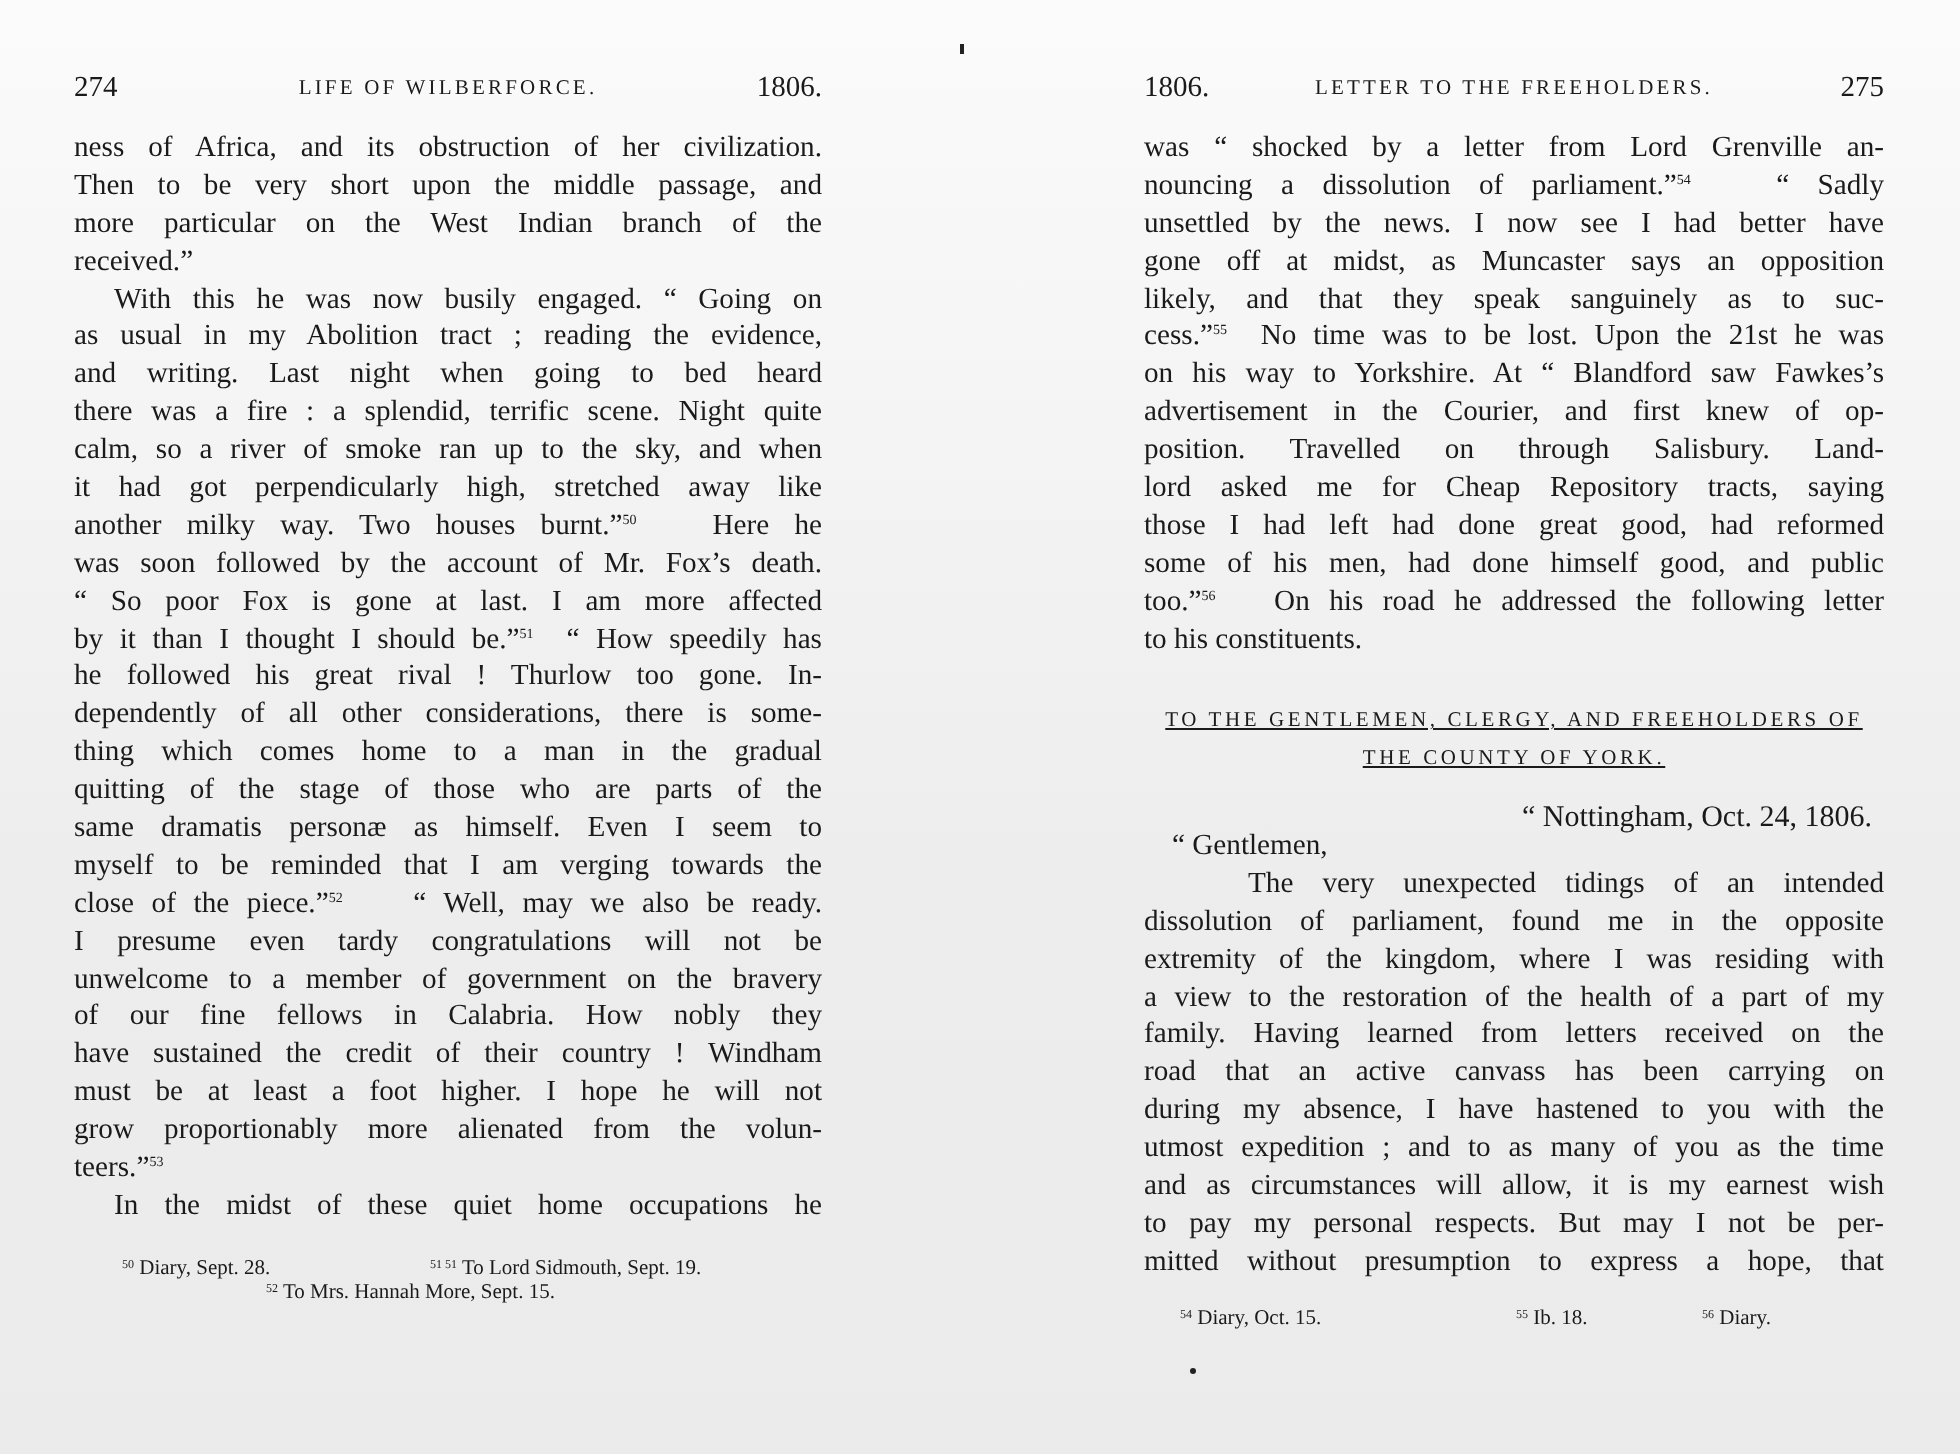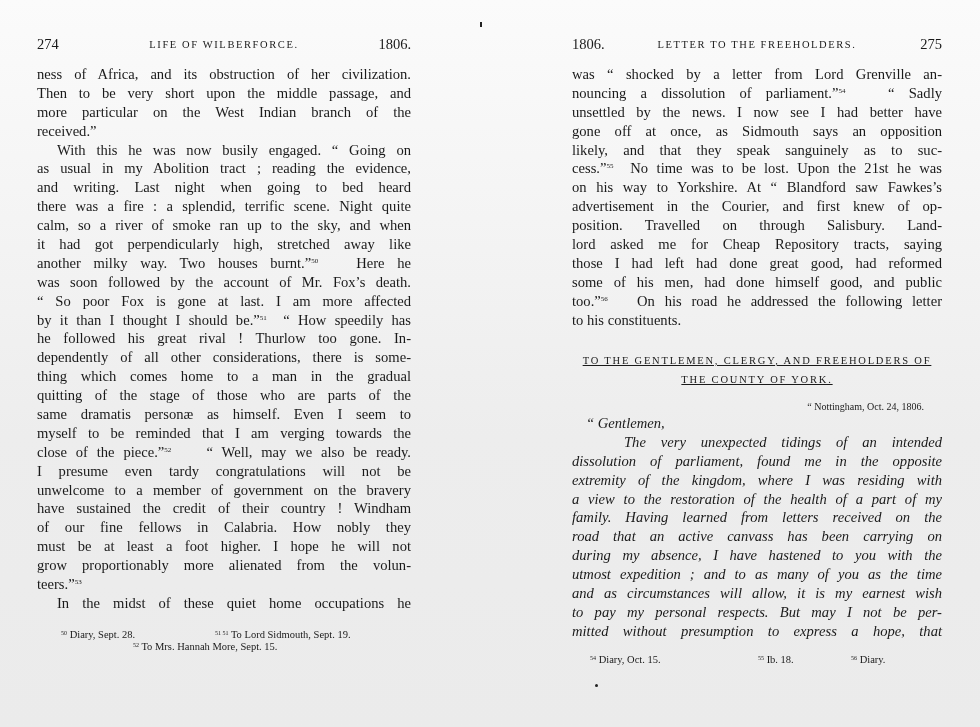--- a/index.html
+++ b/index.html
@@ -32,21 +32,21 @@
     .line { display: block; height: 18.9px; white-space: nowrap; text-align-last: justify; }
     .line.last { text-align-last: left; }
     .line.indent { padding-left: 20px; }
     .line.indent-big { padding-left: 52px; }
     .line.indent-small { padding-left: 14px; }
     sup { font-size: 7px; vertical-align: 5px; line-height: 0; }
     .address {
       position: absolute; left: 0; right: 0; text-align: center;
       font-size: 10.5px; letter-spacing: 1.8px; text-transform: uppercase; line-height: 19px; text-decoration: underline;
     }
-    .dateline { position: absolute; right: 18px; font-size: 10px; }
+    .dateline { position: absolute; right: 6px; font-size: 15px; }
     .footnotes { position: absolute; left: 0; right: 0; font-size: 10.5px; line-height: 13px; }
     .fn { position: absolute; white-space: nowrap; }
     .fn sup { font-size: 6px; vertical-align: 3px; }
     .speck { position: absolute; background: #222; }
   </style>
 </head>
 <body>
 
 <div class="page" id="left-page">
   <div class="running-head">
@@ -71,22 +71,22 @@
     <span class="line"><span>by it than I thought I should be.”</span><sup>51</sup>&nbsp;&nbsp;<span>“ How speedily has</span></span>
     <span class="line">he followed his great rival !   Thurlow too gone.   In-</span>
     <span class="line">dependently of all other considerations, there is some-</span>
     <span class="line">thing which comes home to a man in the gradual</span>
     <span class="line">quitting of the stage of those who are parts of the</span>
     <span class="line">same dramatis personæ as himself.   Even I seem to</span>
     <span class="line">myself to be reminded that I am verging towards the</span>
     <span class="line"><span>close of the piece.”</span><sup>52</sup>&nbsp;&nbsp;&nbsp;&nbsp;<span>“ Well, may we also be ready.</span></span>
     <span class="line">I presume even tardy congratulations will not be</span>
     <span class="line">unwelcome to a member of government on the bravery</span>
+    <span class="line">of our fine fellows in Calabria.   How nobly they</span>
     <span class="line">have sustained the credit of their country !  Windham</span>
-    <span class="line">of our fine fellows in Calabria.   How nobly they</span>
     <span class="line">must be at least a foot higher.   I hope he will not</span>
     <span class="line">grow proportionably more alienated from the volun-</span>
     <span class="line last"><span>teers.”</span><sup>53</sup></span>
     <span class="line indent">In the midst of these quiet home occupations he</span>
   </div>
   <div class="footnotes" style="top:628px;">
     <span class="fn" style="left:24px;top:0;"><sup>50</sup> <span>Diary, Sept. 28.</span></span>
     <span class="fn" style="left:178px;top:0;"><sup>51 51</sup> <span>To Lord Sidmouth, Sept. 19.</span></span>
     <span class="fn" style="left:96px;top:12px;"><sup>52</sup> <span>To Mrs. Hannah More, Sept. 15.</span></span>
   </div>
@@ -97,41 +97,41 @@
 <div class="page" id="right-page">
   <div class="running-head">
     <span class="year">1806.</span>
     <span class="title">LETTER TO THE FREEHOLDERS.</span>
     <span class="pnum">275</span>
   </div>
   <div class="body">
     <span class="line">was “ shocked by a letter from Lord Grenville an-</span>
     <span class="line"><span>nouncing a dissolution of parliament.”</span><sup>54</sup>&nbsp;&nbsp;&nbsp;<span>“ Sadly</span></span>
     <span class="line">unsettled by the news.   I now see I had better have</span>
-    <span class="line">gone off at once, as Sidmouth says an opposition</span>
+    <span class="line">gone off at midst, as Muncaster says an opposition</span>
     <span class="line">likely, and that they speak sanguinely as to suc-</span>
     <span class="line"><span>cess.”</span><sup>55</sup>&nbsp;&nbsp;<span>No time was to be lost.  Upon the 21st he was</span></span>
     <span class="line">on his way to Yorkshire.  At “ Blandford saw Fawkes’s</span>
     <span class="line">advertisement in the Courier, and first knew of op-</span>
     <span class="line">position.   Travelled on through Salisbury.   Land-</span>
     <span class="line">lord asked me for Cheap Repository tracts, saying</span>
     <span class="line">those I had left had done great good, had reformed</span>
     <span class="line">some of his men, had done himself good, and public</span>
     <span class="line"><span>too.”</span><sup>56</sup>&nbsp;&nbsp;&nbsp;<span>On his road he addressed the following letter</span></span>
     <span class="line last">to his constituents.</span>
   </div>
 
   <div class="address" style="top:351px;">
     <div>TO THE GENTLEMEN, CLERGY, AND FREEHOLDERS OF</div>
     <div>THE COUNTY OF YORK.</div>
   </div>
 
   <div class="dateline" style="top:401px;">“ Nottingham, Oct. 24, 1806.</div>
 
-  <div class="body" style="top:414px;font-style:italic;">
+  <div class="body" style="top:414px;">
     <span class="line last indent-small">“ Gentlemen,</span>
     <span class="line indent-big">The very unexpected tidings of an intended</span>
     <span class="line">dissolution of parliament, found me in the opposite</span>
     <span class="line">extremity of the kingdom, where I was residing with</span>
     <span class="line">a view to the restoration of the health of a part of my</span>
     <span class="line">family.   Having learned from letters received on the</span>
     <span class="line">road that an active canvass has been carrying on</span>
     <span class="line">during my absence, I have hastened to you with the</span>
     <span class="line">utmost expedition ; and to as many of you as the time</span>
     <span class="line">and as circumstances will allow, it is my earnest wish</span>

